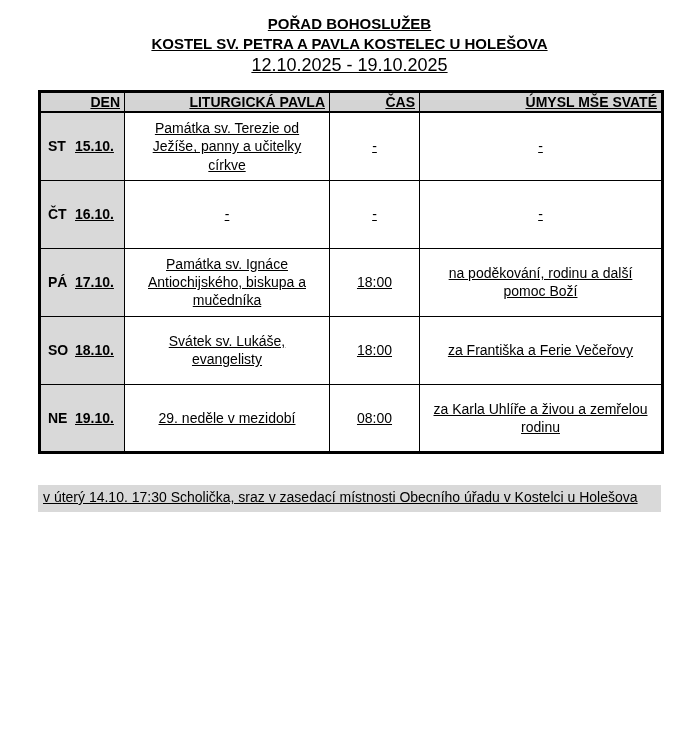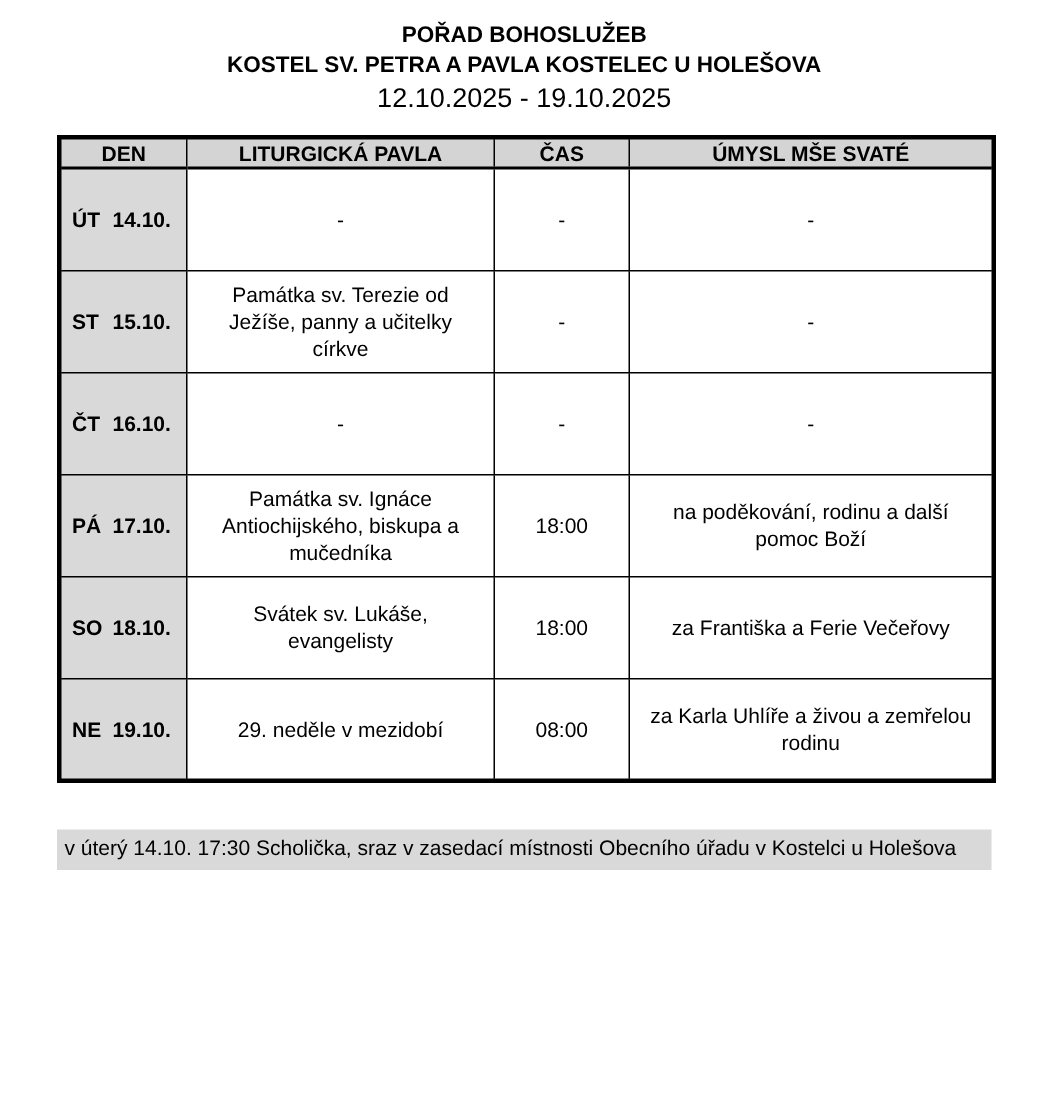--- a/index.html
+++ b/index.html
@@ -10,21 +10,21 @@
   }
   * { box-sizing: border-box; margin: 0; padding: 0; }
   html, body { background: #ffffff; }
   body {
     width: 698px;
     height: 741px;
     font-family: "Liberation Sans", "DejaVu Sans", sans-serif;
     color: #000;
     overflow: hidden;
   }
-  .page { padding: 14px 37px 0 38px; }
+  .page { padding: 14px 37px 0 38px; text-decoration: underline; }
 
   .titles { text-align: center; margin-bottom: 13px; }
   .title-line { font-weight: bold; font-size: 15px; line-height: 1.3; }
   .date-range { font-size: 18px; line-height: 1.35; font-weight: normal; }
 
   table.schedule {
     width: 623px;
     table-layout: fixed;
     border-collapse: collapse;
     border: 3px solid var(--border);
@@ -34,21 +34,21 @@
   col.c-cas { width: 90px; }
   col.c-umysl { width: 243px; }
 
   th {
     background: var(--header-bg);
     font-size: 14px;
     font-weight: bold;
     height: 16px;
     border: 1px solid var(--border);
     border-bottom: 2px solid var(--border);
-    text-align: center;
+    text-align: right;
     vertical-align: middle;
     padding: 1px 4px;
   }
   td {
     border: 1px solid var(--border);
     font-size: 14px;
     height: 68px;
     text-align: center;
     vertical-align: middle;
     padding: 4px 8px;
@@ -93,26 +93,20 @@
     <thead>
       <tr>
         <th>DEN</th>
         <th>LITURGICKÁ PAVLA</th>
         <th>ČAS</th>
         <th>ÚMYSL MŠE SVATÉ</th>
       </tr>
     </thead>
     <tbody>
         <tr>
-          <td class="day-cell"><span class="day-abbrev">ÚT</span><span class="day-date">14.10.</span></td>
-          <td>-</td>
-          <td>-</td>
-          <td>-</td>
-        </tr>
-        <tr>
           <td class="day-cell"><span class="day-abbrev">ST</span><span class="day-date">15.10.</span></td>
           <td>Památka sv. Terezie od Ježíše, panny a učitelky církve</td>
           <td>-</td>
           <td>-</td>
         </tr>
         <tr>
           <td class="day-cell"><span class="day-abbrev">ČT</span><span class="day-date">16.10.</span></td>
           <td>-</td>
           <td>-</td>
           <td>-</td>

